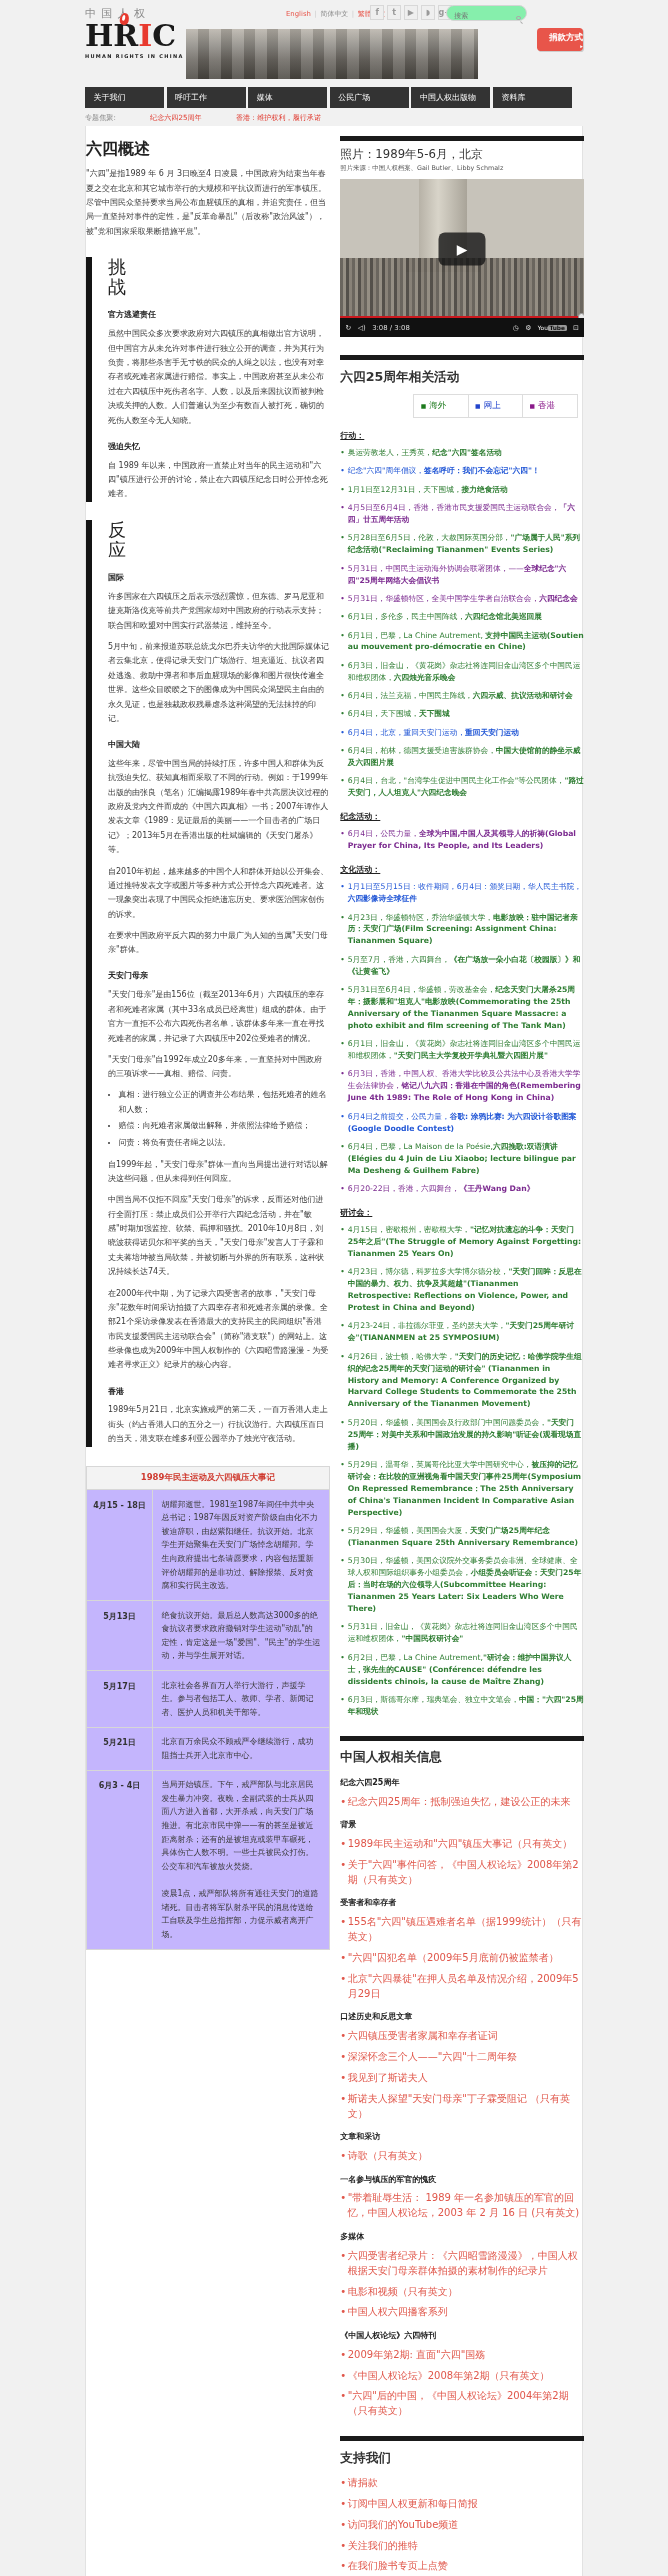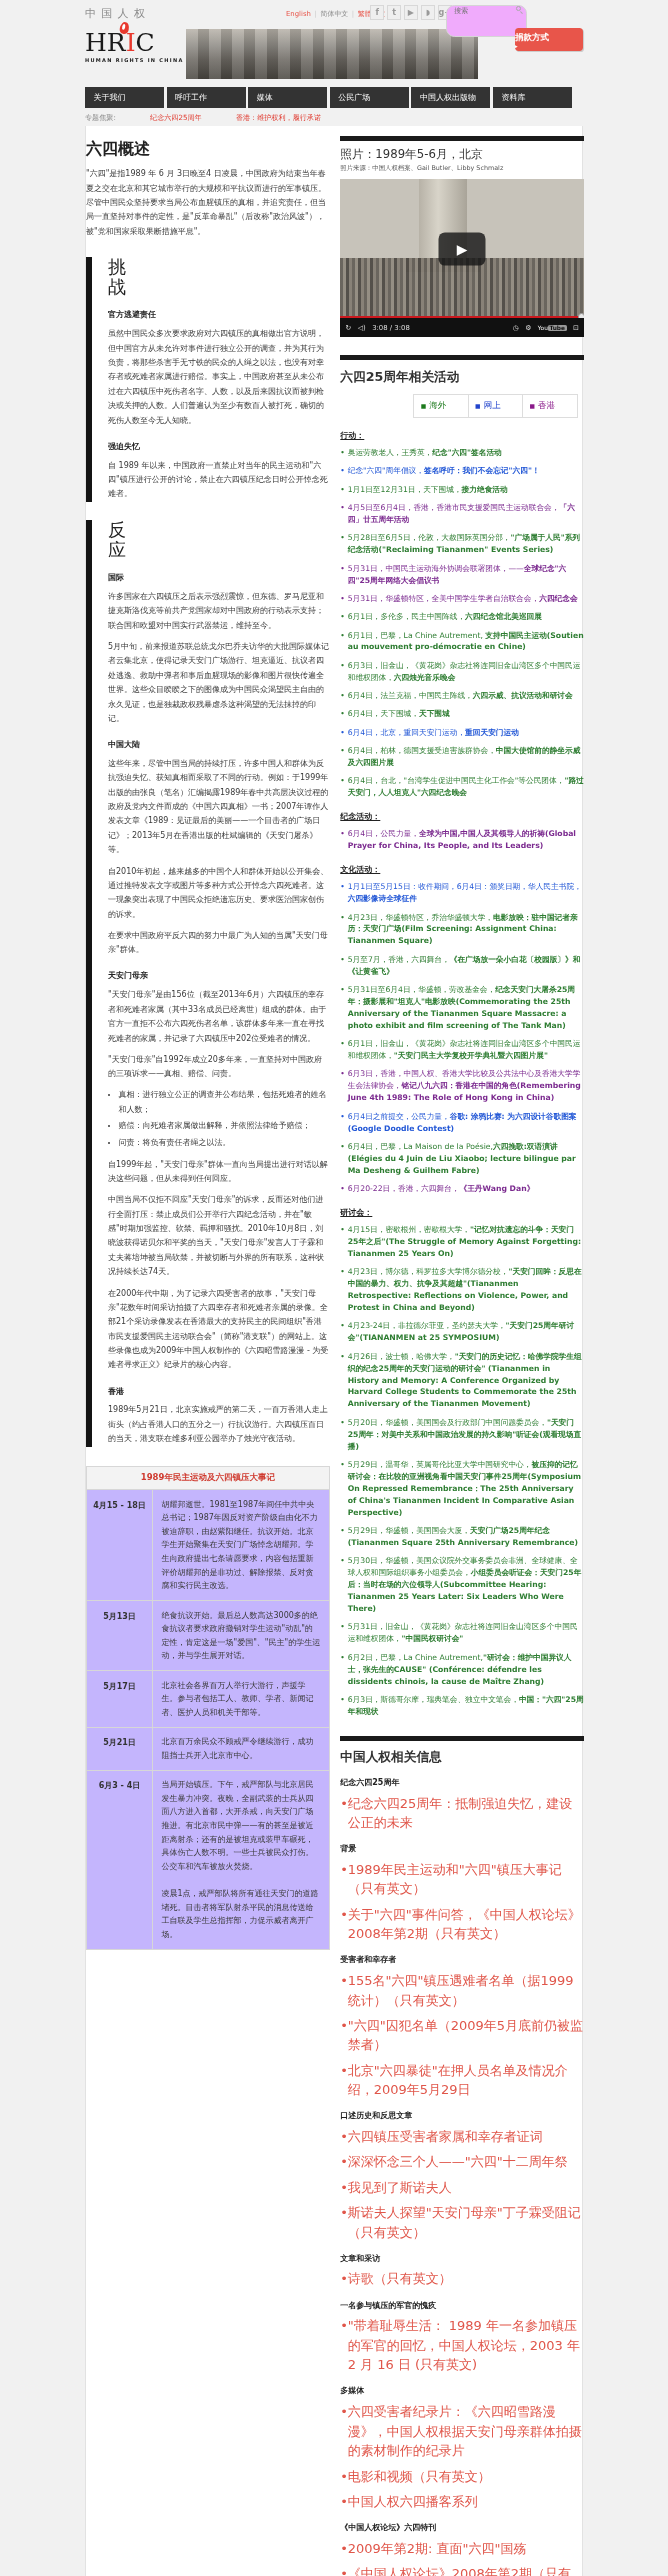--- a/index.html
+++ b/index.html
@@ -4,43 +4,43 @@
 <style>
   * { box-sizing: border-box; }
   body { margin:0; background:#f1f1f1; color:#333; font-family:"DejaVu Sans","Liberation Sans",sans-serif; }
   .w { width:498px; margin:0 auto; position:relative; }
   a, .link { cursor:pointer; text-decoration:none; }
 
   
   .site-header { height:87px; position:relative; }
   .logo { position:absolute; left:0; top:6.4px; width:101px; }
   .logo-cn { color:#8a8a8a; font-size:11px; letter-spacing:5.3px; }
-  .logo-acronym { font-family:"DejaVu Serif","Liberation Serif",serif; font-size:25px; font-weight:normal; color:#1a1a1a; line-height:1; position:relative;margin-top:9px; }
+  .logo-acronym { font-family:"DejaVu Serif","Liberation Serif",serif; font-size:30px; font-weight:bold; color:#1a1a1a; line-height:1; position:relative; }
   .logo-acronym .red-i { color:#e8392e; }
   .flame { position:absolute; top:-8.5px; left:35px; width:8.5px; height:11.7px; background:#e8392e; border-radius:50% 50% 50% 50%/60% 60% 40% 40%; transform:rotate(12deg); }
   .flame:after { content:""; position:absolute; left:2.1px; top:2.1px; width:3.2px; height:6.4px; background:#fff; border-radius:50%; }
   .logo-en { font-size:5px; font-weight:bold; letter-spacing:1.3px; color:#222; margin-top:2.1px; }
   .banner-photo { position:absolute; left:101px; top:29px; width:292px; height:50px;
      background:linear-gradient(180deg,#b9b4ab 0%,#8d8a84 35%,#6e6a64 60%,#4a4741 100%);
      background-blend-mode:multiply; }
   .banner-photo:after{ content:""; position:absolute; inset:0;
      background:repeating-linear-gradient(90deg,rgba(255,255,255,.12) 0 11.7px,rgba(0,0,0,.12) 11.7px 23px); }
   .langs { position:absolute; left:201px; top:8.5px; font-size:6.9px; color:#bbb; }
   .langs span.sep { margin:0 3.7px; color:#ccc; }
   .lang { color:#e8554a; }
   .lang.current { color:#8a8a8a; }
   .social { position:absolute; left:285px; top:5.3px; display:flex; gap:2.6px; }
   .social .icon { width:14.3px; height:14.3px; background:#efefef; border:0.5px solid #d8d8d8; color:#9a9a9a; font-weight:bold;
      display:flex; align-items:center; justify-content:center; font-size:8px; }
-  .search-pill { position:absolute; left:361px; top:5.3px; width:81px; height:32px; background:#f0abfc; border:0.5px solid #d5d5d5; border-radius:8.5px; display:flex; align-items:flex-start; padding:0 5.3px; }
+  .search-pill { position:absolute; left:361px; top:5.3px; width:81px; height:16px; background:#86efac; border:0.5px solid #d5d5d5; border-radius:8.5px; display:flex; align-items:flex-end; padding:0 5.3px; }
   .search-pill input { border:none; outline:none; width:58px; font-size:6.9px; color:#555; background:transparent; }
   .mag { width:4.8px; height:4.8px; border:1.1px solid #aaa; border-radius:50%; position:relative; margin-left:auto; }
   .mag:after { content:""; position:absolute; width:1.1px; height:3.2px; background:#aaa; left:4.2px; top:4.2px; transform:rotate(-45deg); }
-  .donate-top { position:absolute; right:0; top:27.5px; width:68px; background:#e8554a; color:#fff; border-radius:3.7px;
-     text-align:left; padding:4.2px 0 2.1px; font-size:8.5px; font-weight:bold; box-shadow:1.1px 1.1px 0 rgba(0,0,0,.15); }
+  .donate-top { position:absolute; right:0; top:27.5px; width:46px; background:#e8554a; color:#fff; border-radius:3.7px;
+     text-align:right; padding:4.2px 0 2.1px; font-size:8.5px; font-weight:bold; box-shadow:1.1px 1.1px 0 rgba(0,0,0,.15); }
   .donate-top .arrow { display:block; font-size:5.3px; line-height:5.3px; }
 
   
   .mainnav { display:flex; gap:2.6px; }
   .mainnav .nav-item { background:#333; color:#fff; font-size:8px; padding:4.8px 0; width:79px; text-align:left; padding-left:8.5px; }
   .topicsline { padding:5.3px 0 3.2px; font-size:7.1px; color:#8a8a8a; }
   .topicsline .t-link { color:#e0392e; margin-left:32px; }
   .topicsline .t-link:first-of-type { margin-left:29px; }
 
   
@@ -94,21 +94,21 @@
   ul.acts { list-style:none; margin:0; padding:0; }
   ul.acts li { font-size:7.7px; line-height:1.55; margin:6.4px 0; padding-left:7.4px; position:relative; }
   ul.acts li:before { content:"\2022"; position:absolute; left:0; }
   li.c-green, li.c-green:before { color:#2e7d32; }
   li.c-purple, li.c-purple:before { color:#7b2a8f; }
   li.c-blue, li.c-blue:before { color:#2257d6; }
   ul.acts b { font-weight:bold; }
 
   .info-subhead { font-size:8px; font-weight:bold; color:#222; margin:10.6px 0 2.1px; }
   ul.redlist { list-style:none; margin:0; padding:0; }
-  ul.redlist li { font-size:13px; line-height:1.5; margin:5.8px 0; padding-left:7.4px; position:relative; color:#e0564a; }
+  ul.redlist li { font-size:10px; line-height:1.5; margin:5.8px 0; padding-left:7.4px; position:relative; color:#e0564a; }
   ul.redlist li:before { content:"\2022"; position:absolute; left:0; color:#e0564a; }
   .help-text { font-size:7.4px; line-height:1.7; color:#3a3a3a; margin:5.3px 0; }
   .help-link { display:block; font-size:7.4px; color:#e0564a; margin:5.3px 0; }
   .help-contact { font-size:7.4px; color:#3a3a3a; margin:5.3px 0; }
   .help-contact span.em { color:#e0564a; }
 
   
   .topics-panel { width:498px; margin:7.4px auto 0; background:#ececec; border-top:4.2px solid #3a3a3a; padding:8.5px 0 18px; }
   .topics-label { color:#9a9a9a; font-size:7.4px; margin:1.1px 0 6.4px 24px; }
   .topics-cols { display:flex; padding:0 16px 0 42px; }

